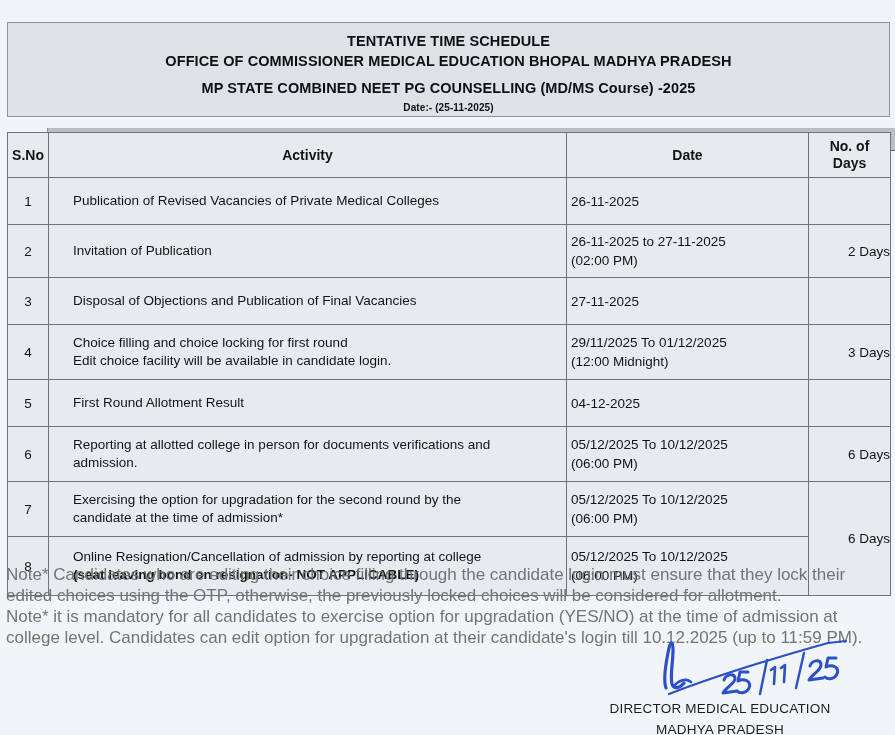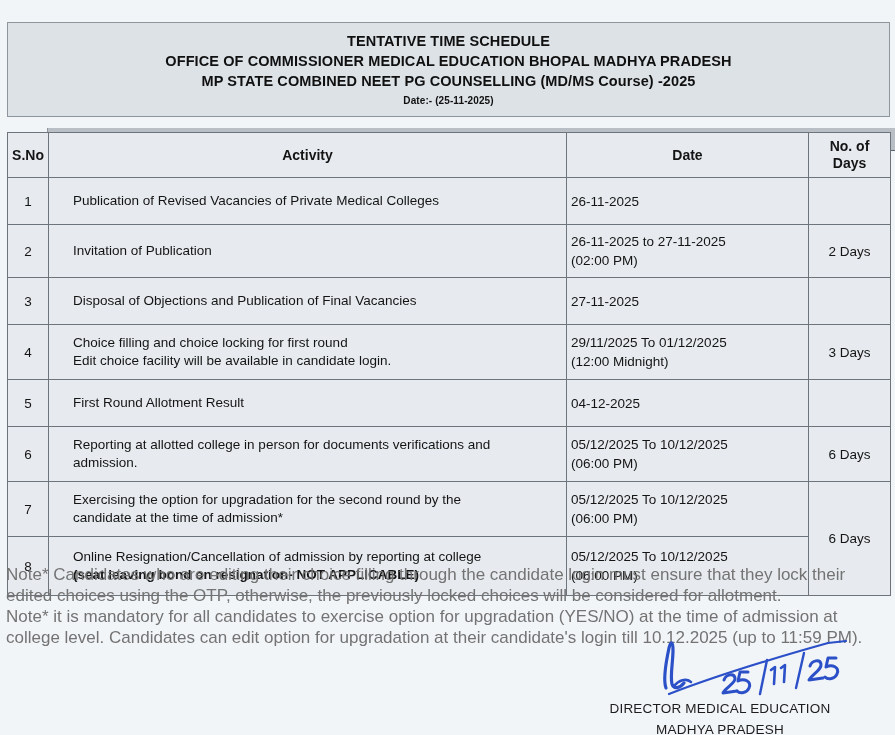--- a/index.html
+++ b/index.html
@@ -37,21 +37,21 @@
     text-align: center;
     padding-top: 8px;
   }
   .title-line {
     font-weight: bold;
     font-size: 14.5px;
     letter-spacing: 0.1px;
     line-height: 20px;
     color: #101010;
   }
-  .title-line.t3 { font-size: 14.5px; }
+  .title-line.t3 { font-size: 14.5px; margin-top: 7px; }
   .title-line.t4 { font-size: 10px; }
 
   
   .round-band {
     position: absolute;
     left: 7px;
     top: 128px;
     width: 883px;
     height: 23px;
     box-sizing: border-box;
@@ -108,21 +108,21 @@
     padding: 3px 6px 3px 24px;
     line-height: 18.5px;
   }
   td.date {
     text-align: left;
     padding: 3px 7px 3px 4px;
     line-height: 19px;
     white-space: nowrap;
   }
   td.days {
-    text-align: center;
+    text-align: right;
     font-size: 13.5px;
   }
   .bold-line { font-weight: bold; }
 
   
   tr.r1 td { height: 40px; }
   tr.r2 td { height: 46px; }
   tr.r3 td { height: 40px; }
   tr.r4 td { height: 48px; }
   tr.r5 td { height: 40px; }

